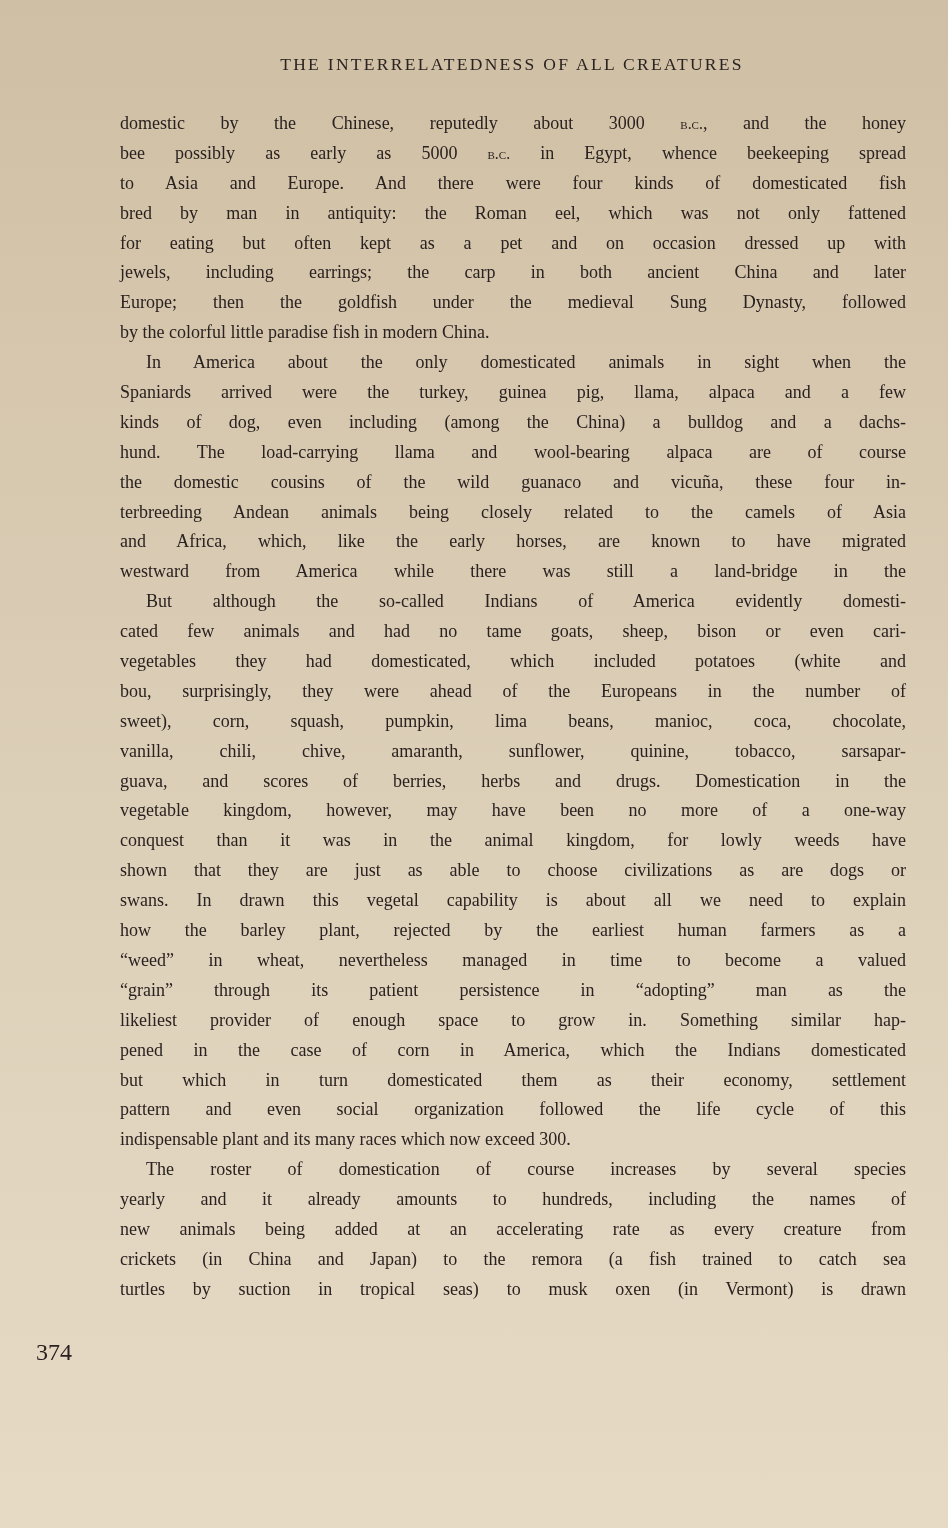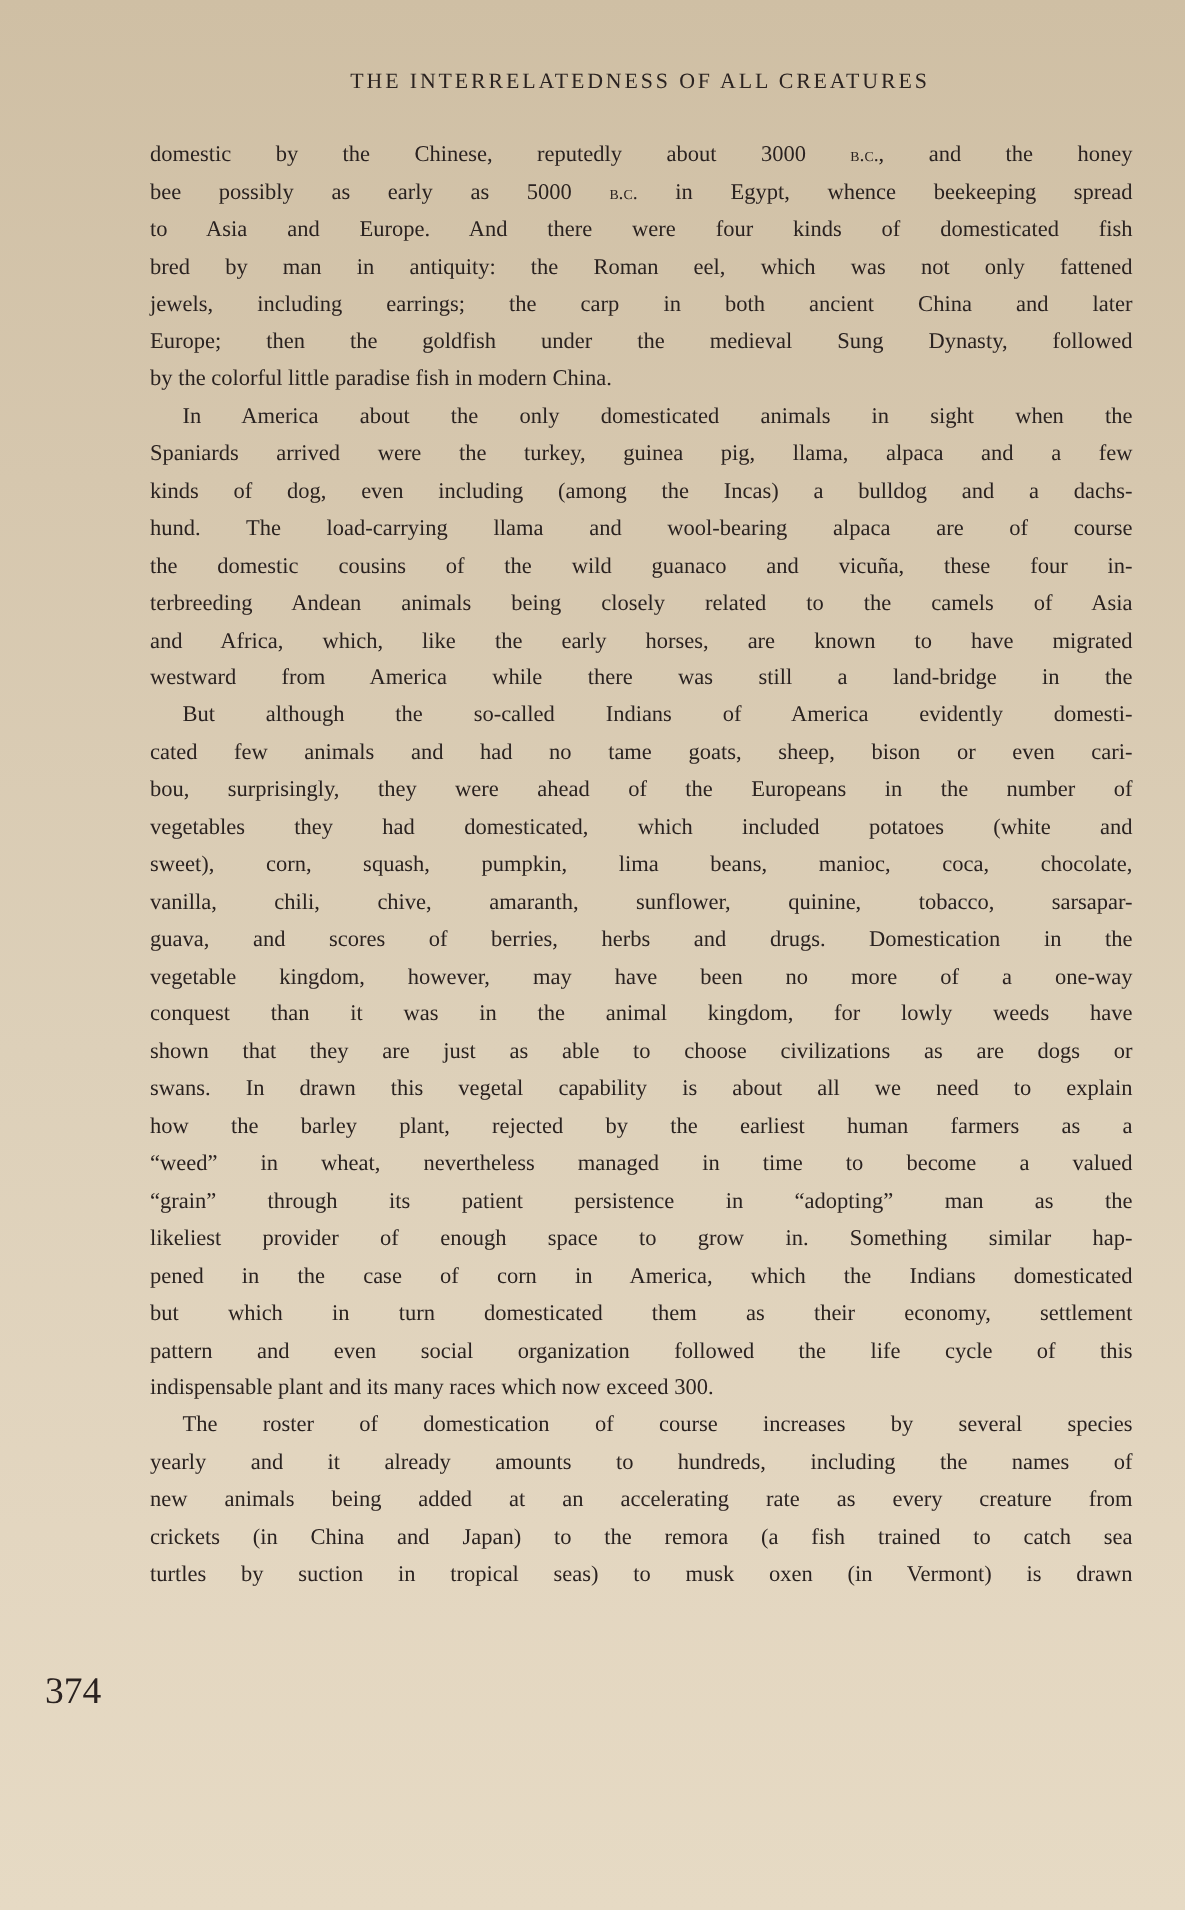--- a/index.html
+++ b/index.html
@@ -48,50 +48,51 @@
     padding-left: 26px;
   }
   .sc {
     font-variant: small-caps;
     font-size: 0.88em;
   }
   .folio {
     position: absolute;
     left: 36px;
     top: 1338px;
-    font-size: 30px;
+    font-size: 24px;
     line-height: 29.9px;
     color: #2a2220;
   }
 </style>
 </head>
 <body>
 
 <div class="running-head" style="left:0;width:1024px;">THE INTERRELATEDNESS OF ALL CREATURES</div>
 
 <div class="body-text" id="body-text">
     <div class="line">domestic by the Chinese, reputedly about 3000 <span class="sc">b.c.</span>, and the honey</div>
     <div class="line">bee possibly as early as 5000 <span class="sc">b.c.</span> in Egypt, whence beekeeping spread</div>
     <div class="line">to Asia and Europe.  And there were four kinds of domesticated fish</div>
     <div class="line">bred by man in antiquity: the Roman eel, which was not only fattened</div>
+    <div class="line">for eating but often kept as a pet and on occasion dressed up with</div>
     <div class="line">jewels, including earrings; the carp in both ancient China and later</div>
     <div class="line">Europe; then the goldfish under the medieval Sung Dynasty, followed</div>
     <div class="line last">by the colorful little paradise fish in modern China.</div>
     <div class="line indent">In America about the only domesticated animals in sight when the</div>
     <div class="line">Spaniards arrived were the turkey, guinea pig, llama, alpaca and a few</div>
-    <div class="line">kinds of dog, even including (among the Incas) a bulldog and a dachs-</div>
+    <div class="line">kinds of dog, even including (among the China) a bulldog and a dachs-</div>
     <div class="line">hund.  The load-carrying llama and wool-bearing alpaca are of course</div>
     <div class="line">the domestic cousins of the wild guanaco and vicuña, these four in-</div>
     <div class="line">terbreeding Andean animals being closely related to the camels of Asia</div>
     <div class="line">and Africa, which, like the early horses, are known to have migrated</div>
     <div class="line">westward from America while there was still a land-bridge in the</div>
     <div class="line indent">But although the so-called Indians of America evidently domesti-</div>
     <div class="line">cated few animals and had no tame goats, sheep, bison or even cari-</div>
+    <div class="line">vegetables they had domesticated, which included potatoes (white and</div>
     <div class="line">bou, surprisingly, they were ahead of the Europeans in the number of</div>
-    <div class="line">vegetables they had domesticated, which included potatoes (white and</div>
     <div class="line">sweet), corn, squash, pumpkin, lima beans, manioc, coca, chocolate,</div>
     <div class="line">vanilla, chili, chive, amaranth, sunflower, quinine, tobacco, sarsapar-</div>
     <div class="line">guava, and scores of berries, herbs and drugs.  Domestication in the</div>
     <div class="line">vegetable kingdom, however, may have been no more of a one-way</div>
     <div class="line">conquest than it was in the animal kingdom, for lowly weeds have</div>
     <div class="line">shown that they are just as able to choose civilizations as are dogs or</div>
     <div class="line">swans.  In drawn this vegetal capability is about all we need to explain</div>
     <div class="line">how the barley plant, rejected by the earliest human farmers as a</div>
     <div class="line">“weed” in wheat, nevertheless managed in time to become a valued</div>
     <div class="line">“grain” through its patient persistence in “adopting” man as the</div>

